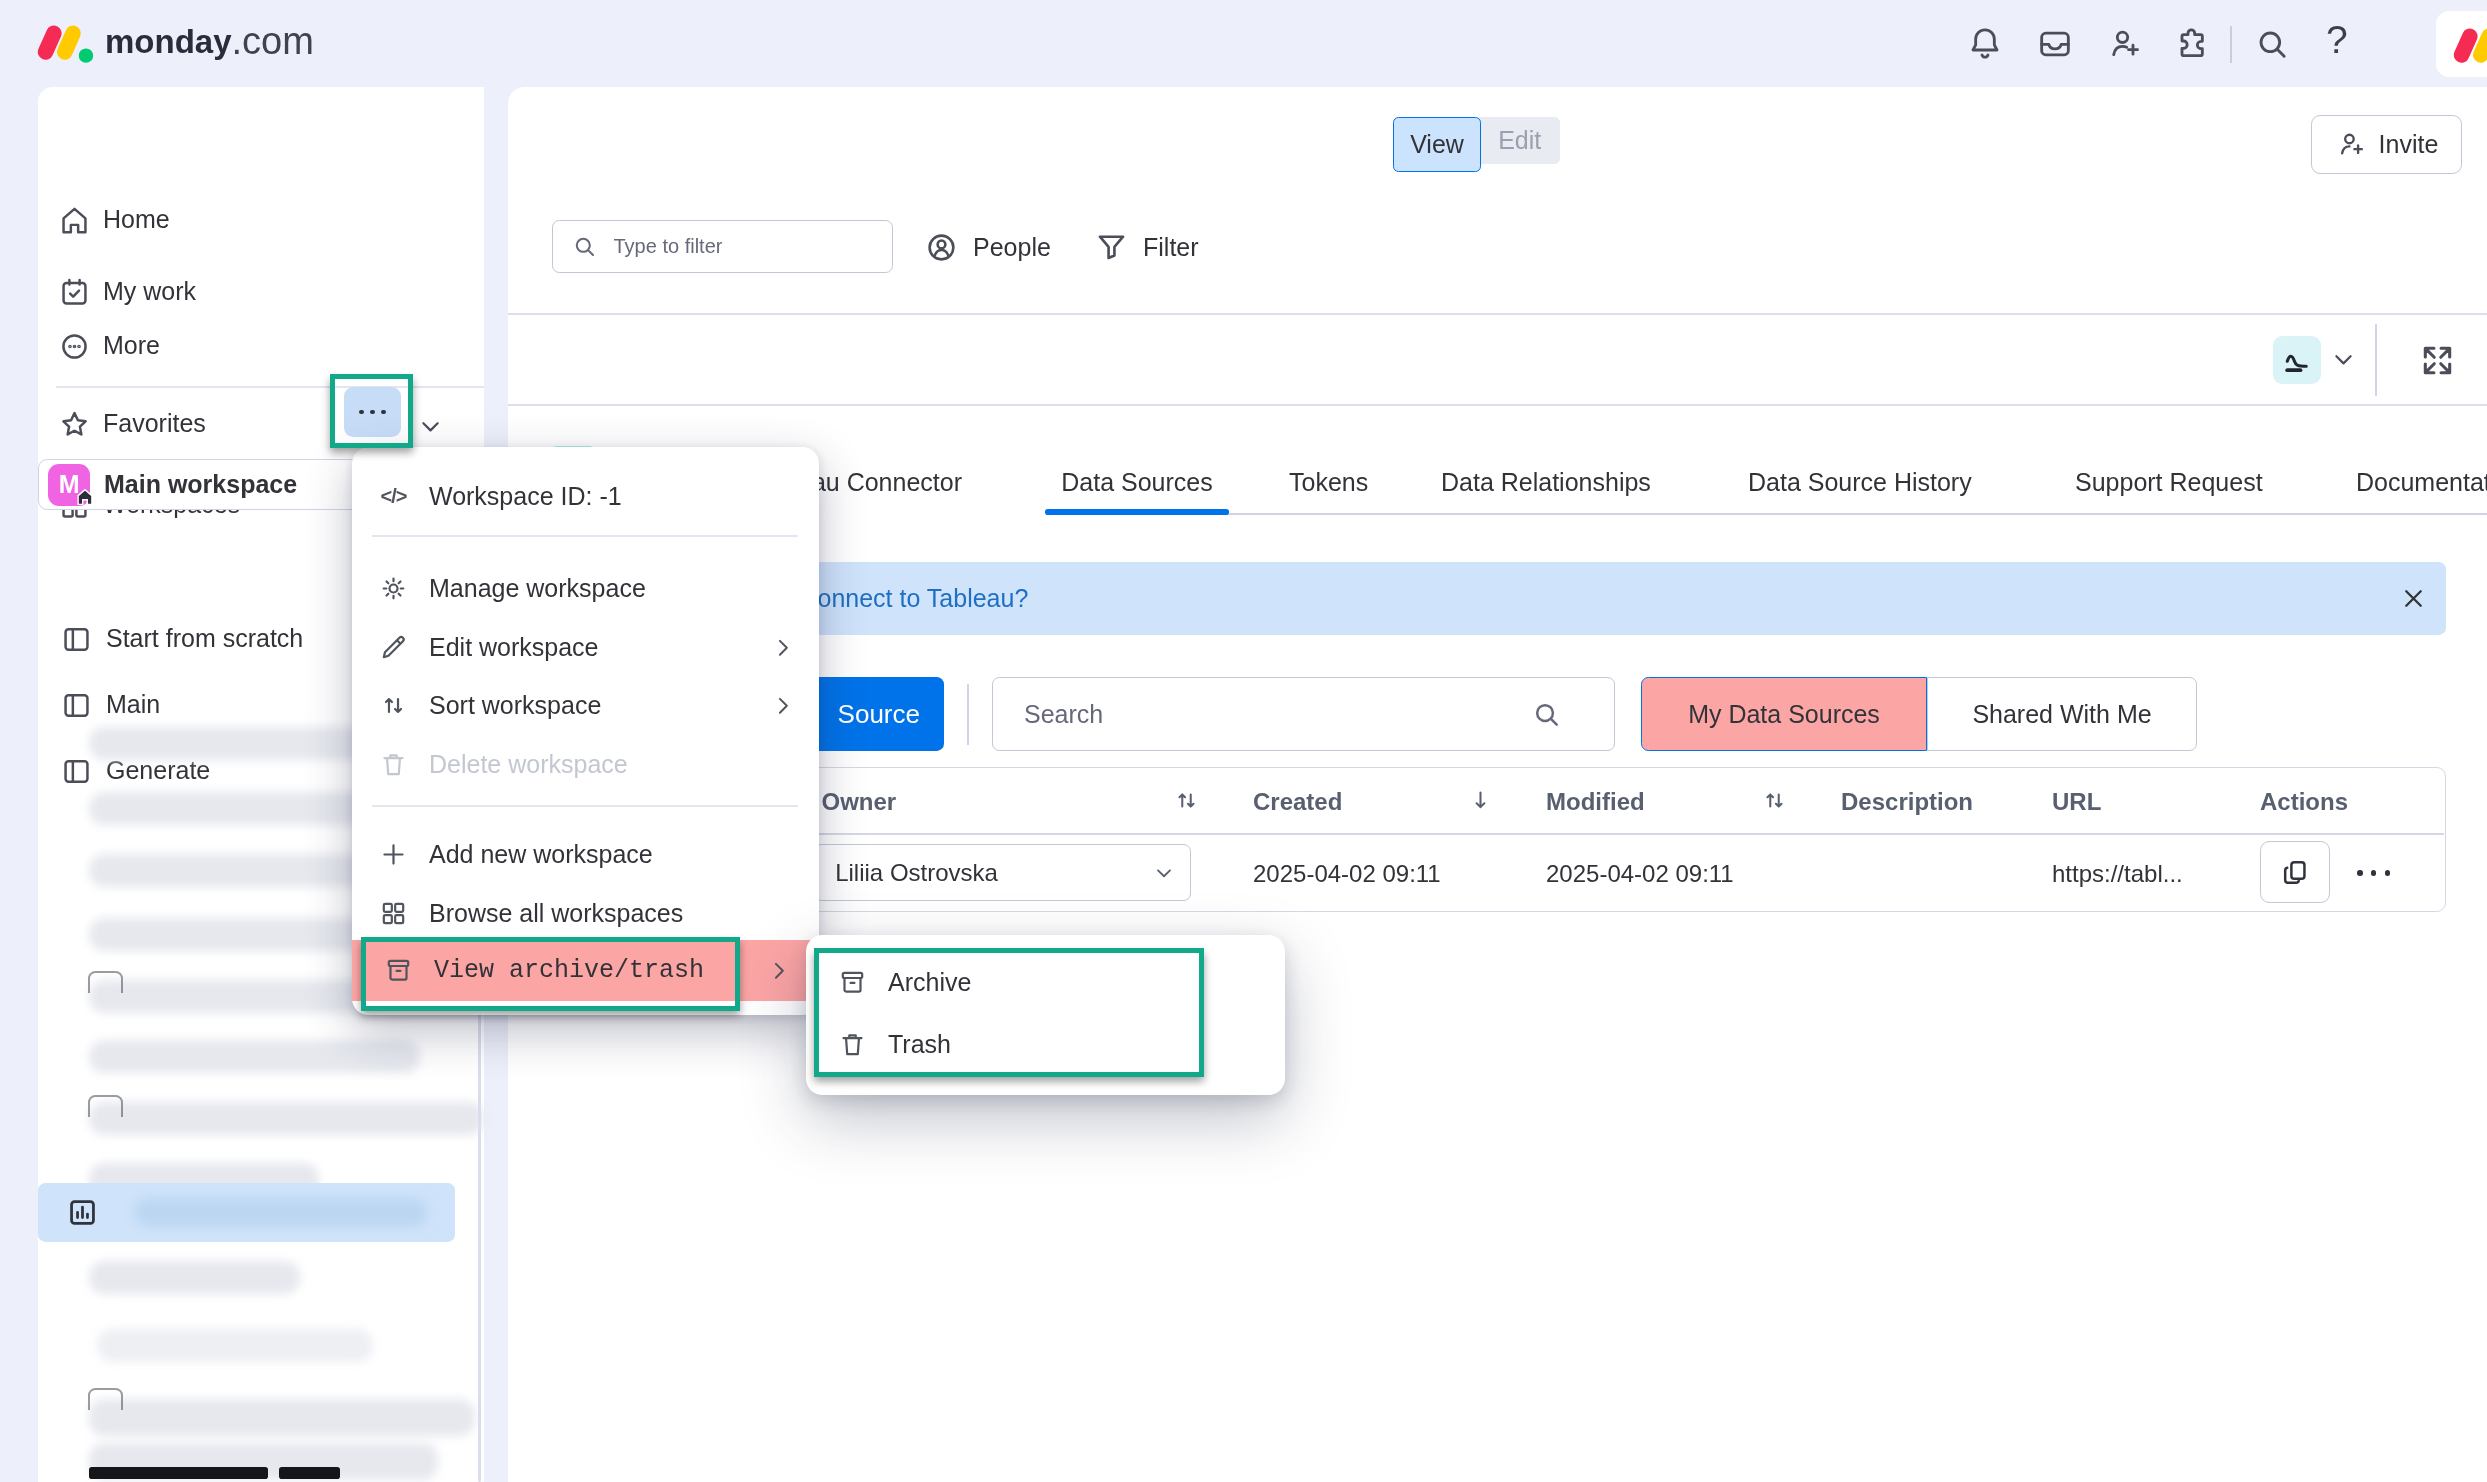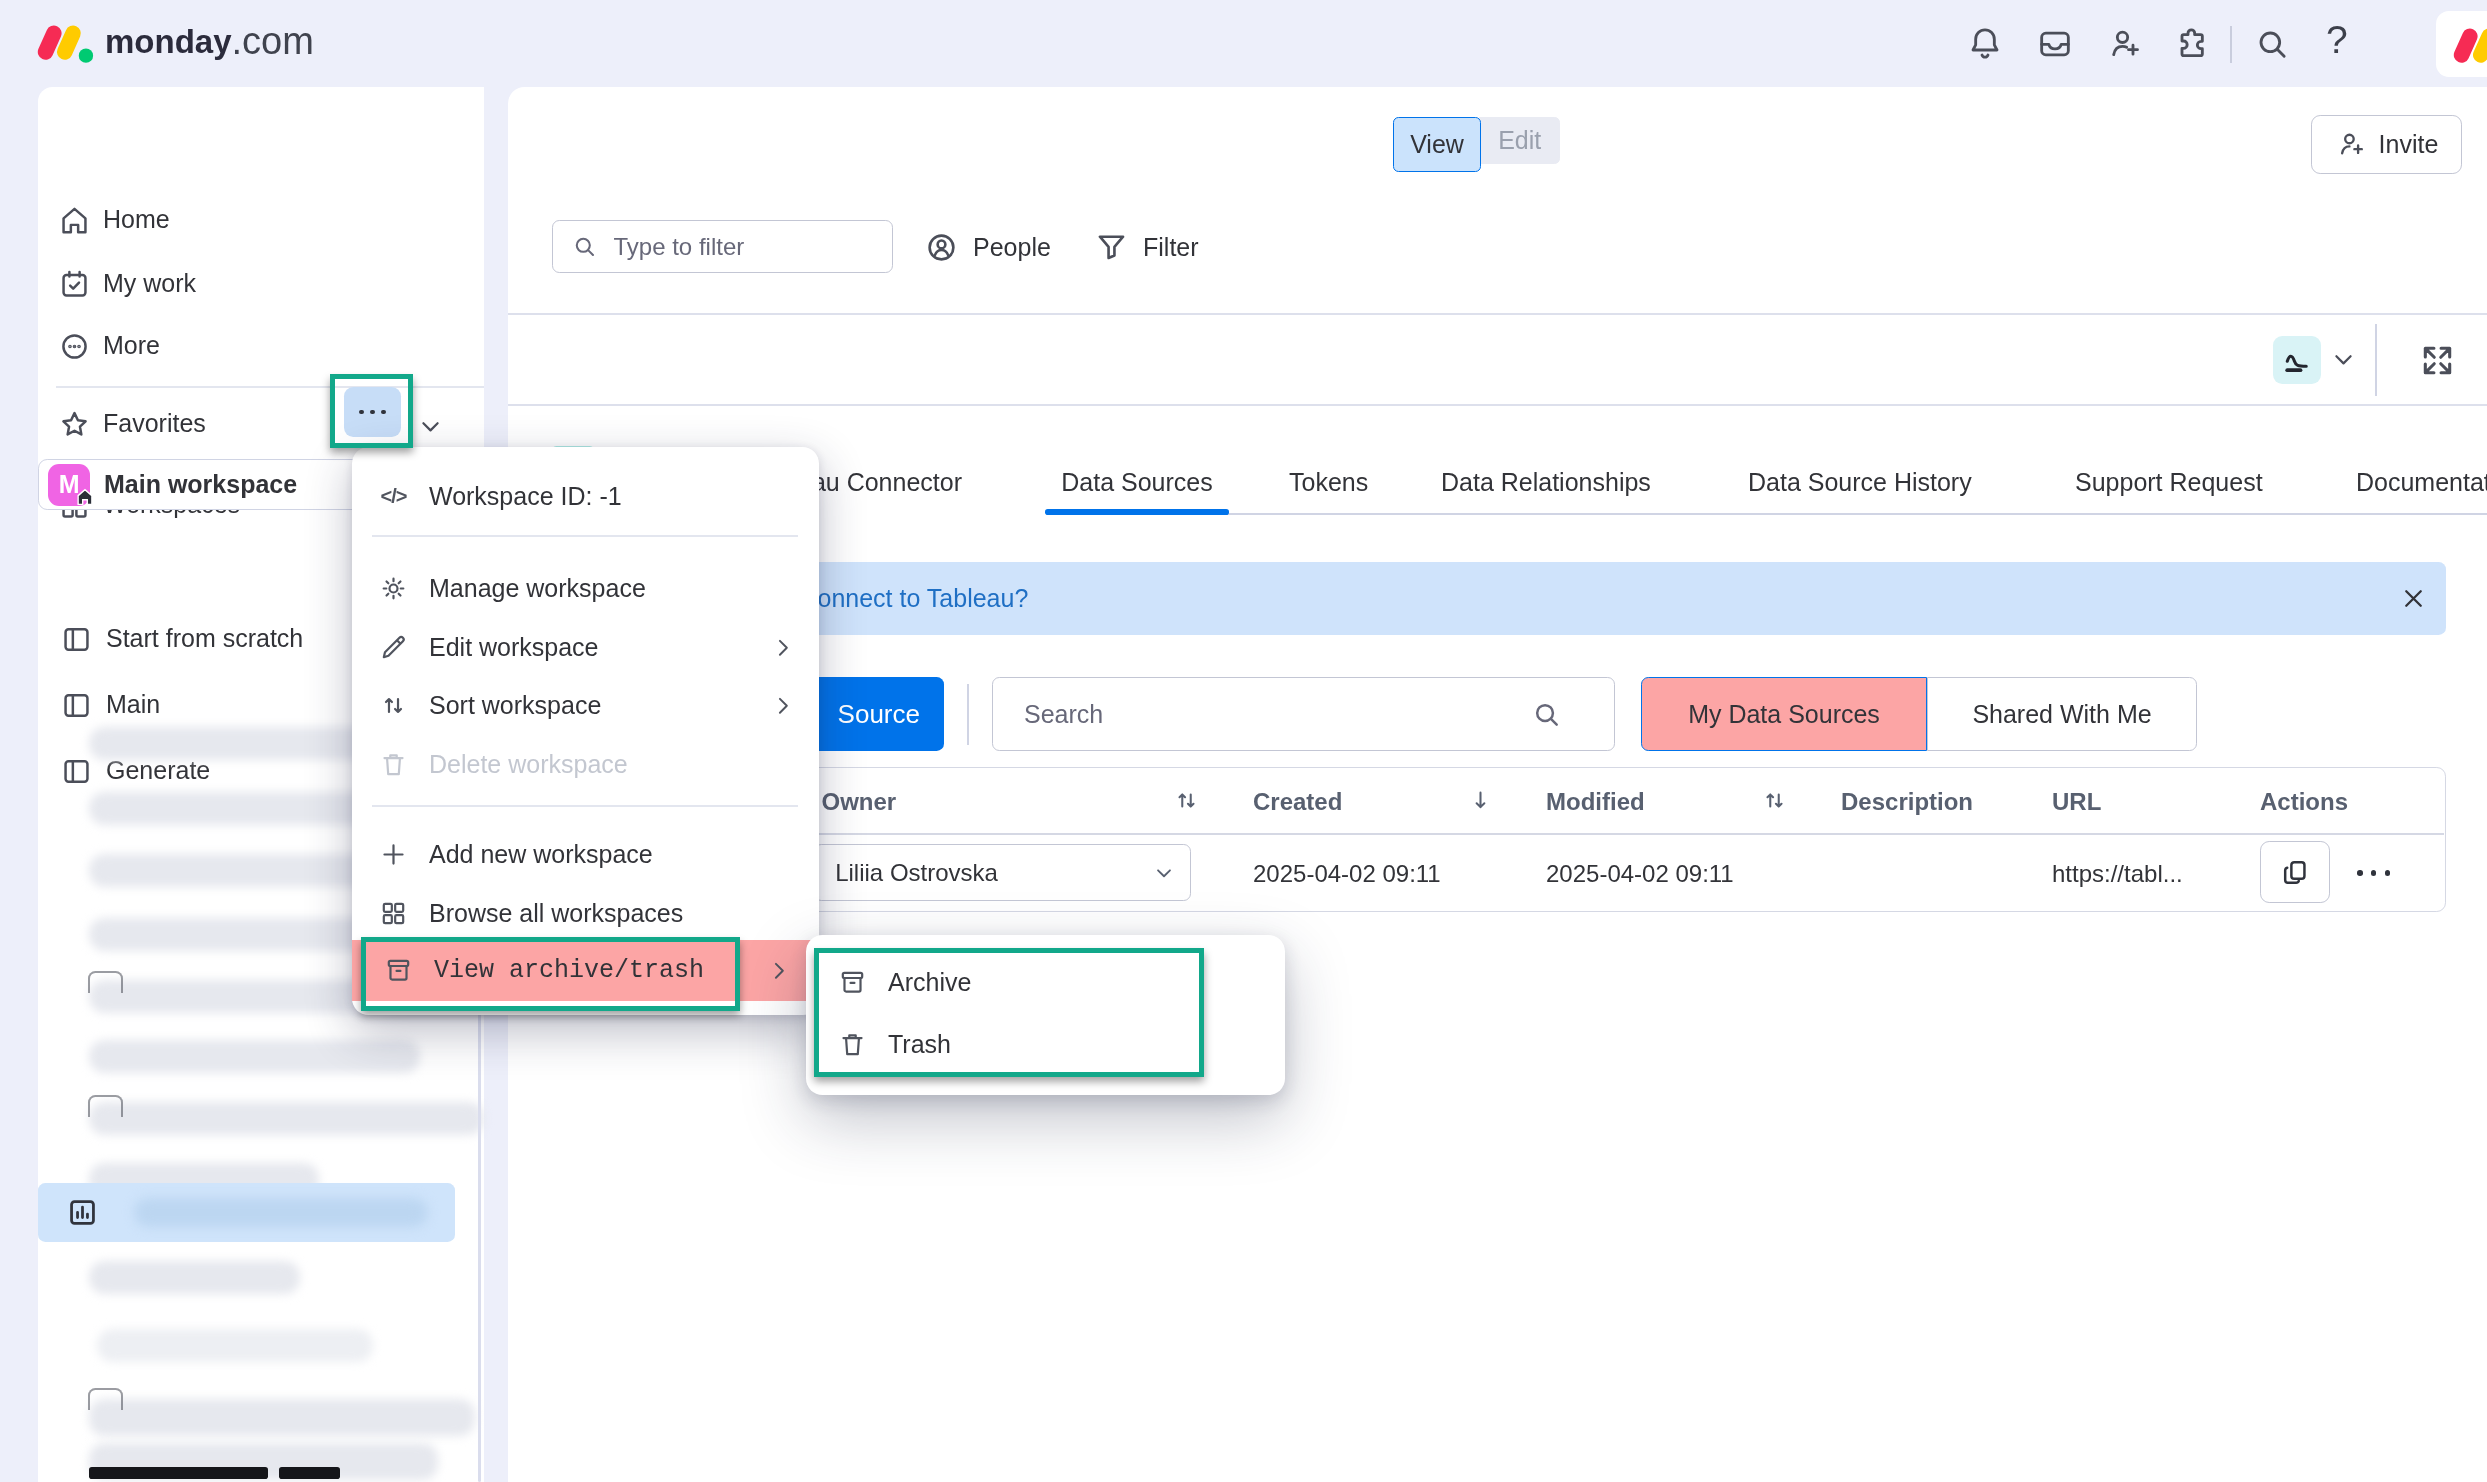--- a/index.html
+++ b/index.html
@@ -87,21 +87,21 @@
 </div>
 
 <div class="panel" style="left:38px;top:87px;width:446px;height:1395px;border-radius:14.7px 0 0 0;">
 
   <div class="abs" style="left:0;top:104px;width:100%;height:59px;">
     <svg class="ic abs" style="left:19px;top:12px;" width="35" height="35" viewBox="0 0 24 24">
         <path d="M4.5 10.5 12 4l7.5 6.5V20h-5v-5h-5v5h-5z"></path>
       </svg>
     <span class="lbl abs" style="left:65px;top:13.8px;">Home</span>
   </div>
-  <div class="abs" style="left:0;top:168px;width:100%;height:59px;">
+  <div class="abs" style="left:0;top:176px;width:100%;height:59px;">
     <svg class="ic abs" style="left:19px;top:12px;" width="35" height="35" viewBox="0 0 24 24">
         <rect x="4.5" y="5.5" width="15" height="14" rx="2"></rect>
         <path d="M8.5 3.5v3M15.5 3.5v3M9 12.8l2.1 2.1 4-4.2"></path>
       </svg>
     <span class="lbl abs" style="left:65px;top:13.8px;">My work</span>
   </div>
   <div class="abs" style="left:0;top:230px;width:100%;height:59px;">
     <svg class="ic abs" style="left:19px;top:12px;" width="35" height="35" viewBox="0 0 24 24">
         <circle cx="12" cy="12" r="7.6"></circle>
         <circle cx="8.9" cy="12" r="0.4" fill="#4b4e59"></circle>
@@ -228,21 +228,21 @@
         <path d="M16.8 12.7v5.4M14.1 15.4h5.4"></path>
       </svg>
     <span class="lbl">Invite</span>
   </div>
 
   <div class="abs" style="left:44px;top:133px;width:341px;height:53px;border:1.8px solid #c3c6d4;border-radius:7.3px;box-sizing:border-box;background:#fff;display:flex;align-items:center;">
     <svg class="ic" style="margin-left:16.5px;stroke:#676879;" width="29" height="29" viewBox="0 0 24 24">
         <circle cx="11" cy="11" r="5.4"></circle>
         <path d="M15.2 15.2 19 19"></path>
       </svg>
-    <input style="border: none; outline: none; font-size: 24px; margin-left: 13px; width: 257px; background: transparent; color: rgb(50, 51, 56);" placeholder="Type to filter">
+    <input style="border: none; outline: none; font-size: 20px; margin-left: 13px; width: 257px; background: transparent; color: rgb(50, 51, 56);" placeholder="Type to filter">
   </div>
   <div class="abs" style="left:415px;top:140px;height:40px;display:flex;align-items:center;gap:13px;">
     <svg class="ic" width="37" height="37" viewBox="0 0 24 24">
         <circle cx="12" cy="12" r="7.7"></circle>
         <circle cx="12" cy="10" r="2.5"></circle>
         <path d="M7.8 16.8c.8-2.1 2.4-3.2 4.2-3.2s3.4 1.1 4.2 3.2"></path>
       </svg>
     <span class="lbl">People</span>
   </div>
   <div class="abs" style="left:585px;top:140px;height:40px;display:flex;align-items:center;gap:13px;">

